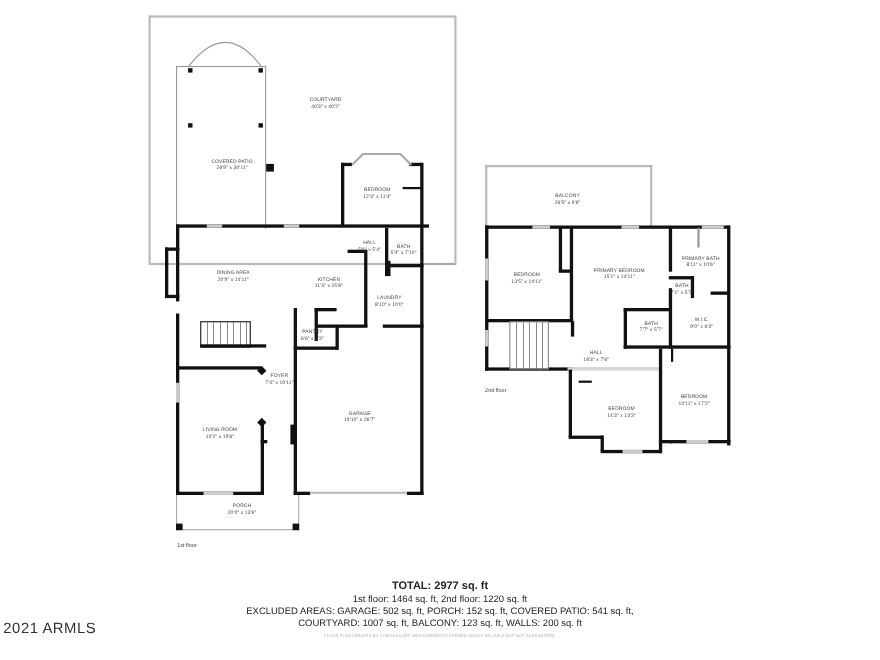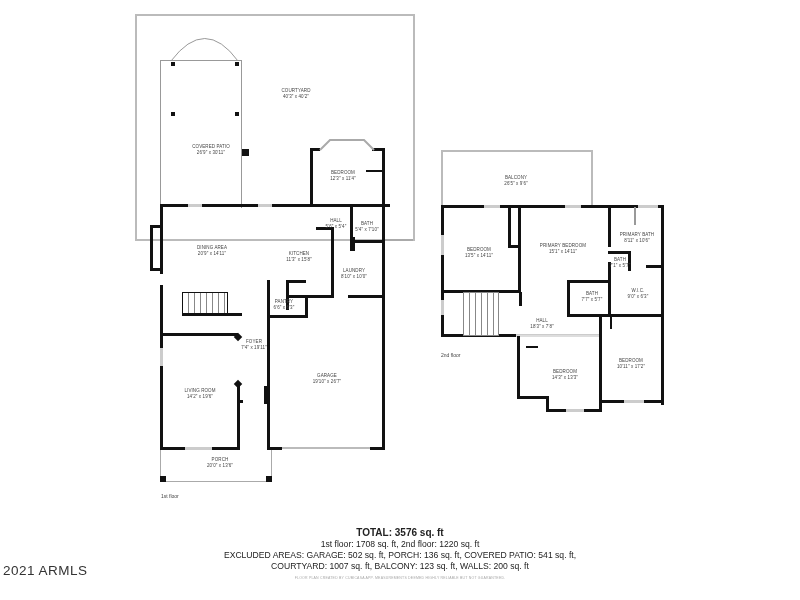--- a/index.html
+++ b/index.html
@@ -237,20 +237,20 @@
     </div>
   <div class="room" style="left:631px;top:364px;">
       <span class="n">BEDROOM</span>
       <span class="d">10'11" x 17'2"</span>
     </div>
 
   <div class="floor-label" style="left:441px;top:352px;">2nd floor</div>
 </div>
 
 <div class="summary">
-  <div class="total">TOTAL: 3576 sq. ft</div>
-  <div class="line">1st floor: 1708 sq. ft, 2nd floor: 1220 sq. ft</div>
-  <div class="line">EXCLUDED AREAS: GARAGE: 502 sq. ft, PORCH: 136 sq. ft, COVERED PATIO: 541 sq. ft,</div>
+  <div class="total">TOTAL: 2977 sq. ft</div>
+  <div class="line">1st floor: 1464 sq. ft, 2nd floor: 1220 sq. ft</div>
+  <div class="line">EXCLUDED AREAS: GARAGE: 502 sq. ft, PORCH: 152 sq. ft, COVERED PATIO: 541 sq. ft,</div>
   <div class="line">COURTYARD: 1007 sq. ft, BALCONY: 123 sq. ft, WALLS: 200 sq. ft</div>
   <div class="disclaimer">FLOOR PLAN CREATED BY CUBICASA APP. MEASUREMENTS DEEMED HIGHLY RELIABLE BUT NOT GUARANTEED.</div>
 </div>
 
 <div class="copyright">2021 ARMLS</div>
 
 </body></html>

